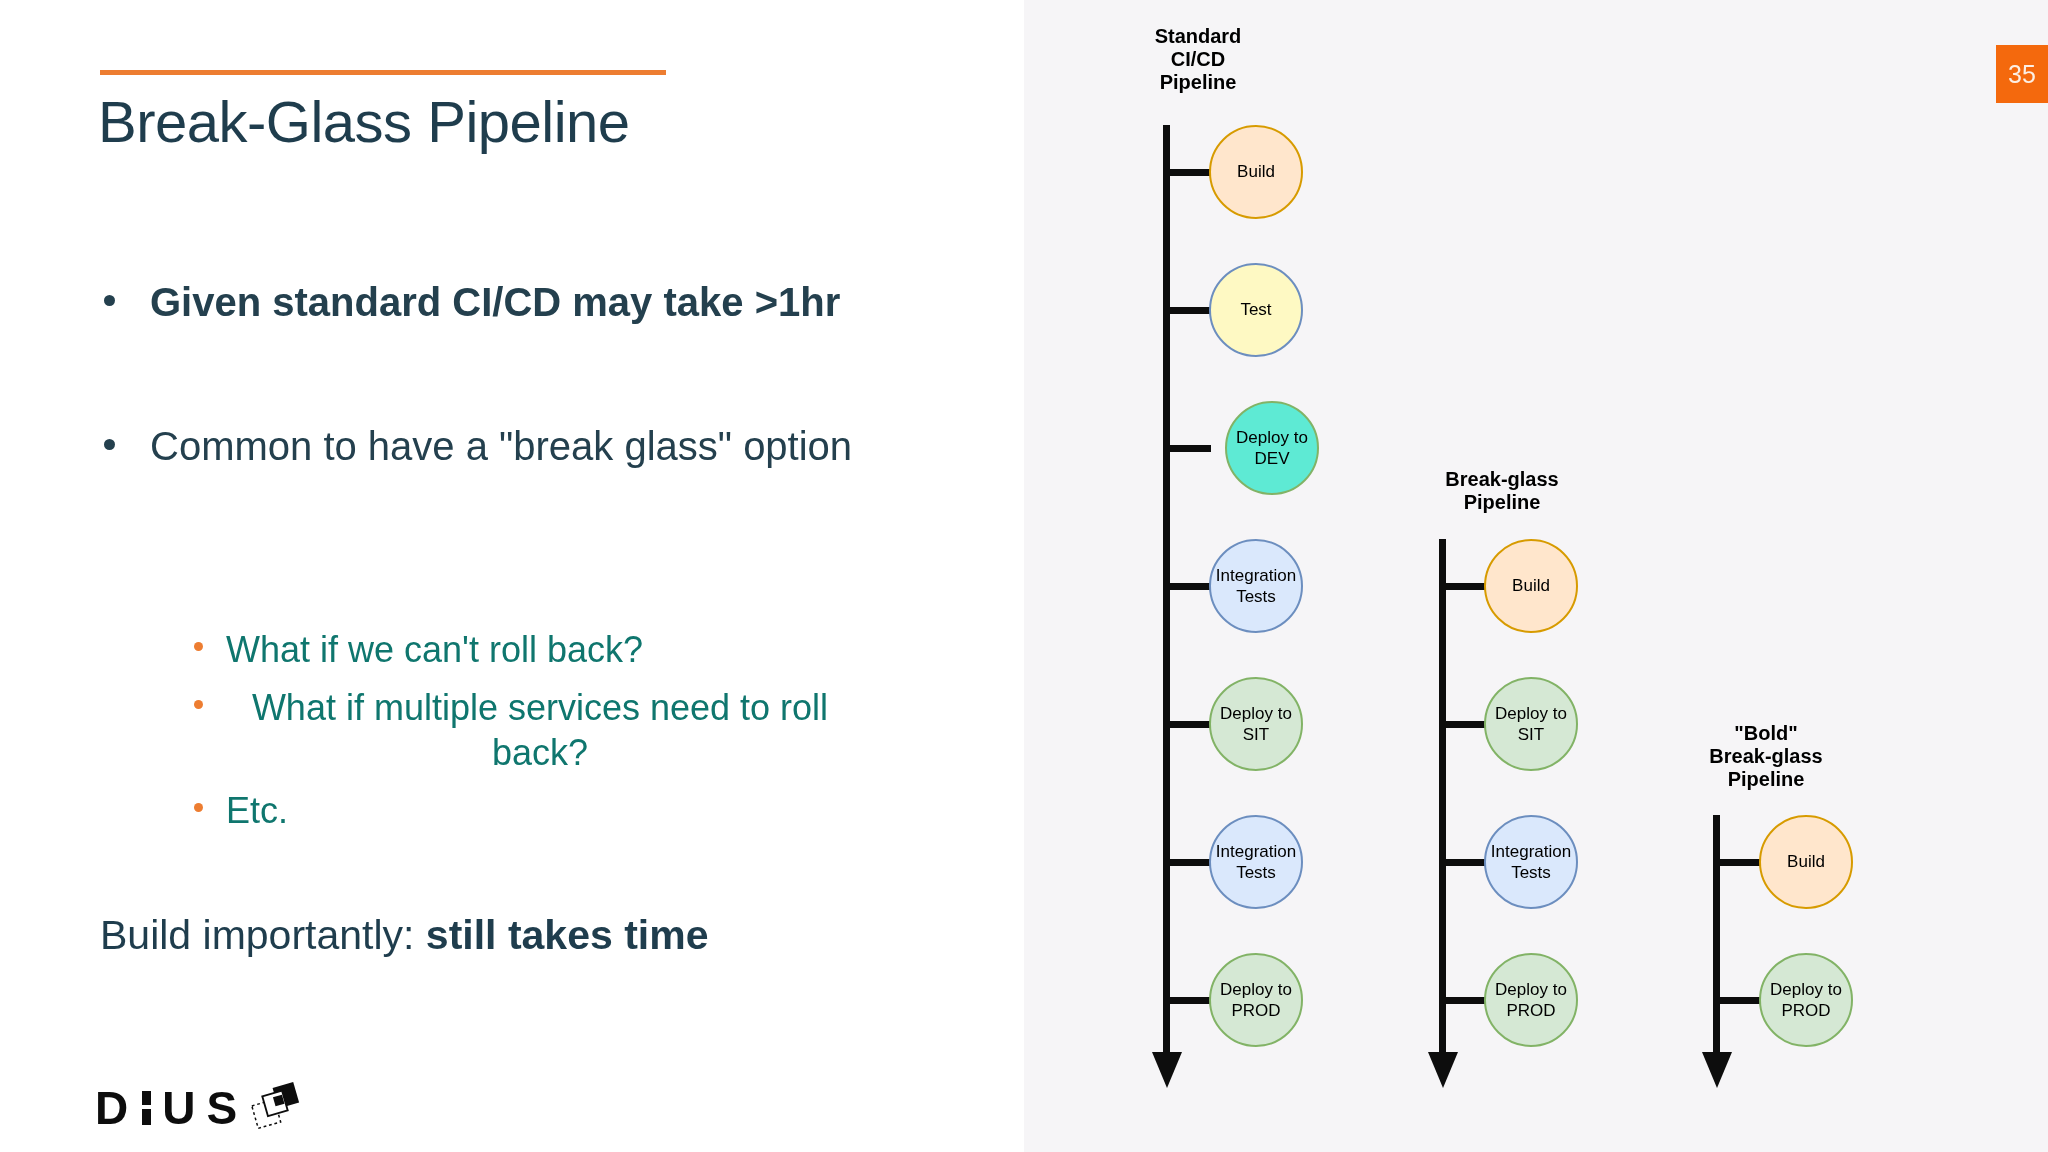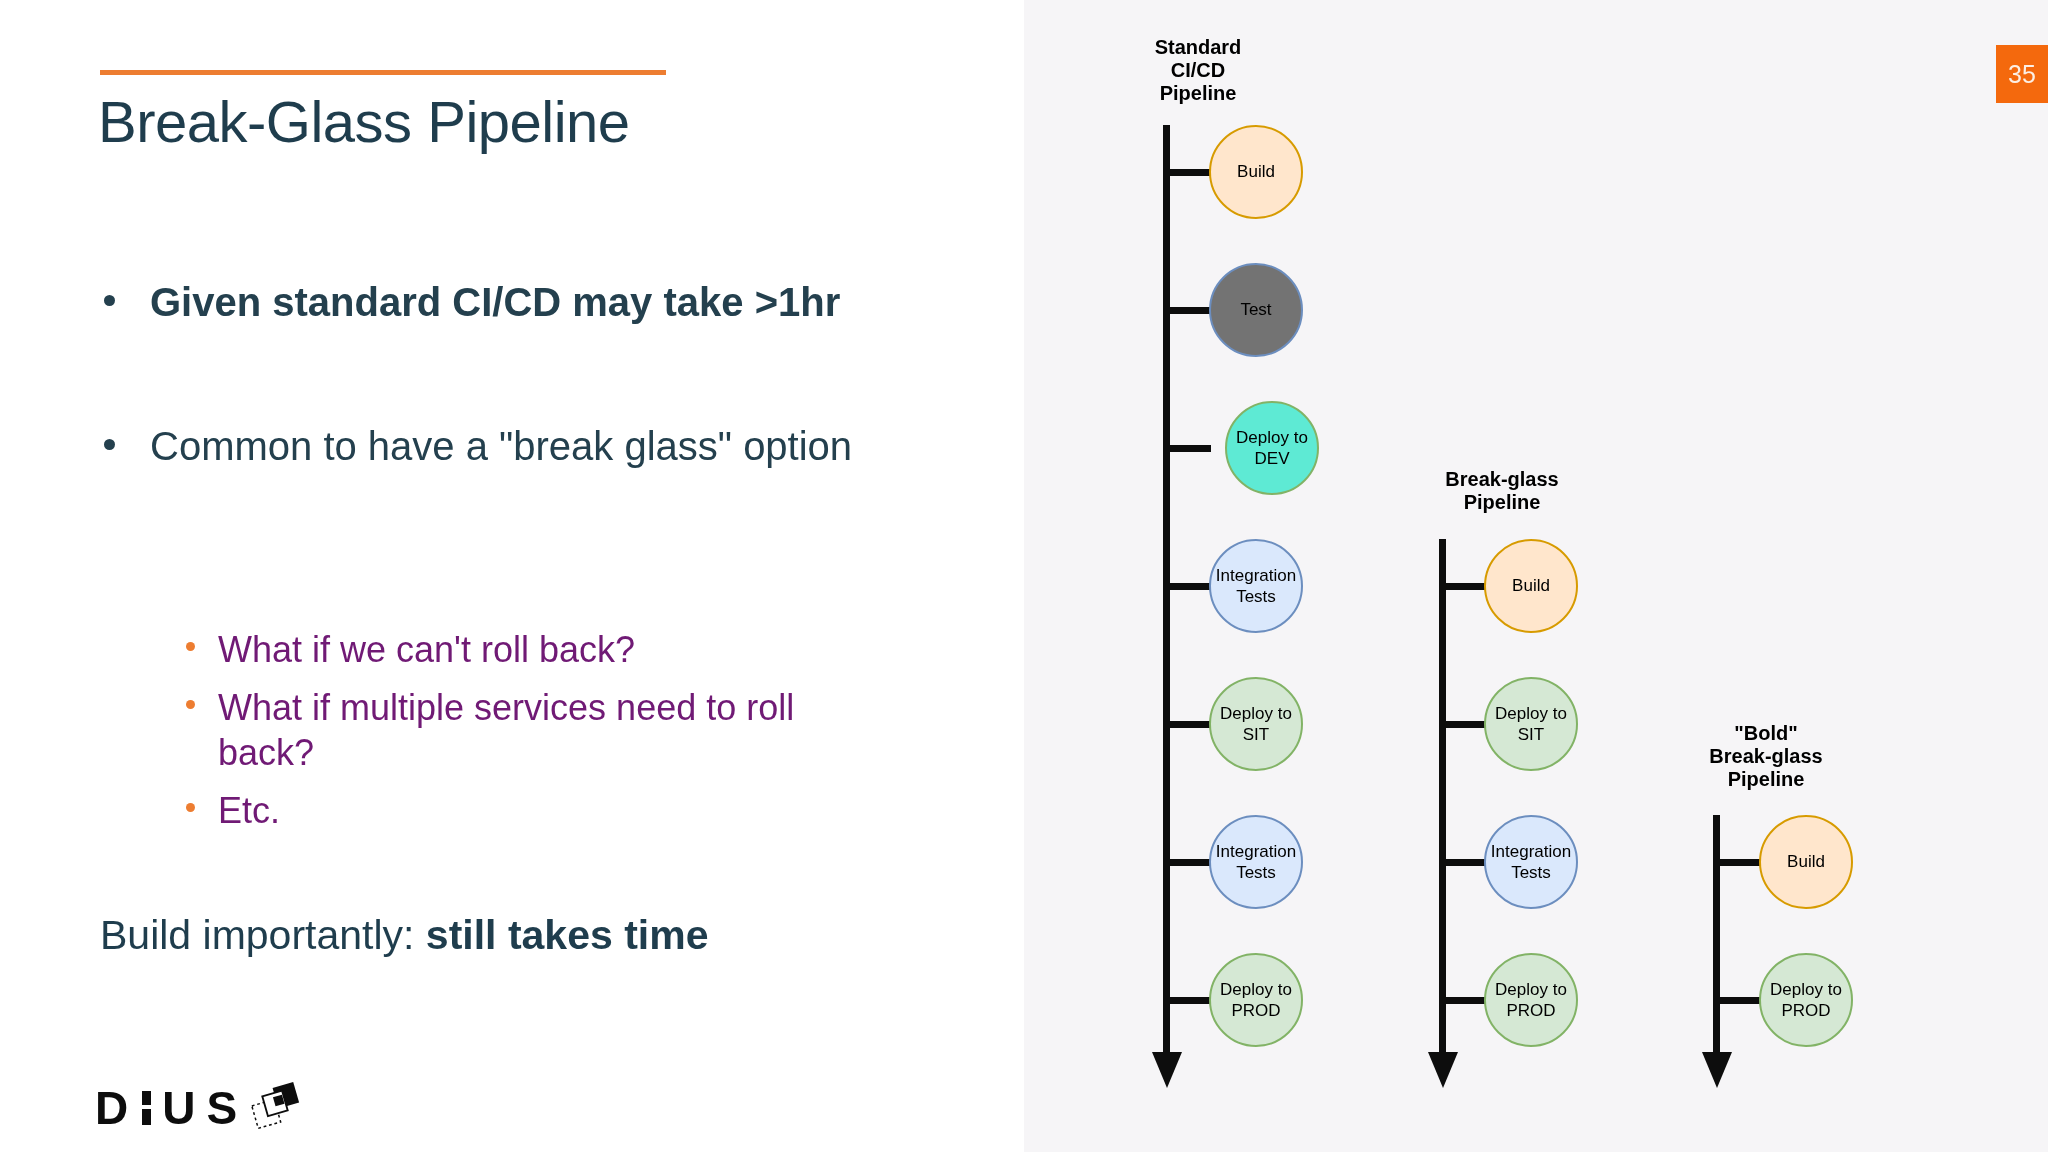--- a/index.html
+++ b/index.html
@@ -9,21 +9,21 @@
   }
   .right-panel{position:absolute;left:1024px;top:0;width:1024px;height:1152px;background:#f6f5f7;}
   .accent-rule{position:absolute;left:100px;top:70px;width:566px;height:5px;background:#ED7D31;}
   .slide-title{
     position:absolute;left:98px;top:88px;font-size:58px;font-weight:300;
     color:#1f3d4d;letter-spacing:-0.5px;
   }
   .bullet{position:absolute;left:102px;color:#24404e;}
   .bullet .dot{position:absolute;left:2px;top:17px;width:11px;height:11px;border-radius:50%;background:#24404e;}
   .bullet .btext{display:block;margin-left:48px;font-size:40px;line-height:48px;}
-  .sub-bullet{position:absolute;left:186px;color:#701a75;}
+  .sub-bullet{position:absolute;left:194px;color:#0f766e;text-align:center;}
   .sub-bullet .sdot{position:absolute;left:0px;top:15px;width:9px;height:9px;border-radius:50%;background:#ED7D31;}
   .sub-bullet .stext{display:block;margin-left:32px;font-size:36px;line-height:45px;}
   .closing{position:absolute;left:100px;top:912px;font-size:41px;color:#1f3d4d;}
   .closing b{font-weight:700;}
   .logo{position:absolute;left:95px;top:1080px;display:flex;align-items:center;}
   .logo .ltr{font-size:46px;font-weight:700;color:#0d0d0d;letter-spacing:2px;margin-right:9px;}
   .logo .broken-i{width:9px;height:34px;margin:0 11px 0 3px;align-self:center;
     background:linear-gradient(#0d0d0d 0 40%,transparent 40% 54%,#0d0d0d 54% 100%);}
   .logo svg{margin-left:8px;}
   .slide-number{
@@ -91,31 +91,31 @@
       <rect x="29" y="17" width="10" height="10" fill="#0d0d0d" transform="rotate(-16 34 22)"></rect>
     </svg>
   </div>
 
   <div class="slide-number">
     <span>35</span>
   </div>
 
 
   <div id="pipelines">
-      <div class="p-title" style="left: 1198px; top: 36px;">Standard
+      <div class="p-title" style="left: 1198px; top: 25px;">Standard
 CI/CD
 Pipeline</div>
       <div class="v-line" style="left: 1163px; top: 125px; height: 931px;"></div>
       <div class="arrow-head" style="left: 1151.5px; top: 1052px;"></div>
       <div class="tick" style="left: 1169px; top: 168.5px; width: 42px;"></div>
       <div class="node" style="left: 1209px; top: 125px; background: rgb(255, 230, 204); border-color: rgb(215, 155, 0);">
         <span>Build</span>
       </div>
       <div class="tick" style="left: 1169px; top: 306.5px; width: 42px;"></div>
-      <div class="node" style="left: 1209px; top: 263px; background: #737373; border-color: rgb(108, 142, 191);">
+      <div class="node" style="left: 1209px; top: 263px; background: #fef9c3; border-color: rgb(108, 142, 191);">
         <span>Test</span>
       </div>
       <div class="tick" style="left: 1169px; top: 444.5px; width: 42px;"></div>
       <div class="node" style="left: 1225px; top: 401px; background: #5eead4; border-color: rgb(130, 179, 102);">
         <span>Deploy to DEV</span>
       </div>
       <div class="tick" style="left: 1169px; top: 582.5px; width: 42px;"></div>
       <div class="node" style="left: 1209px; top: 539px; background: rgb(218, 232, 252); border-color: rgb(108, 142, 191);">
         <span>Integration Tests</span>
       </div>

